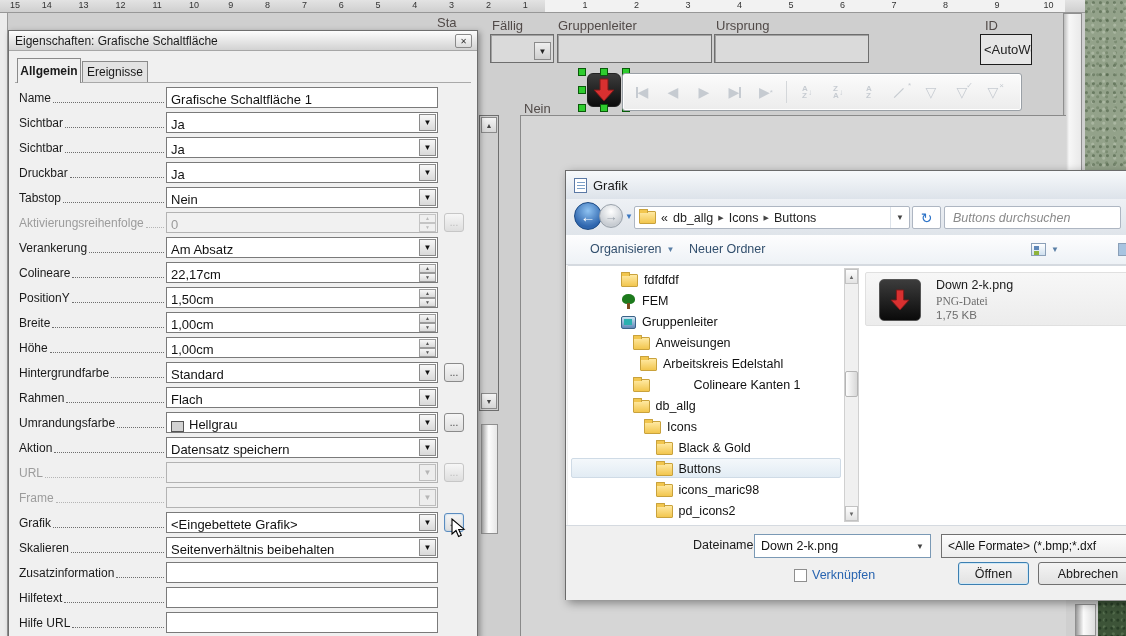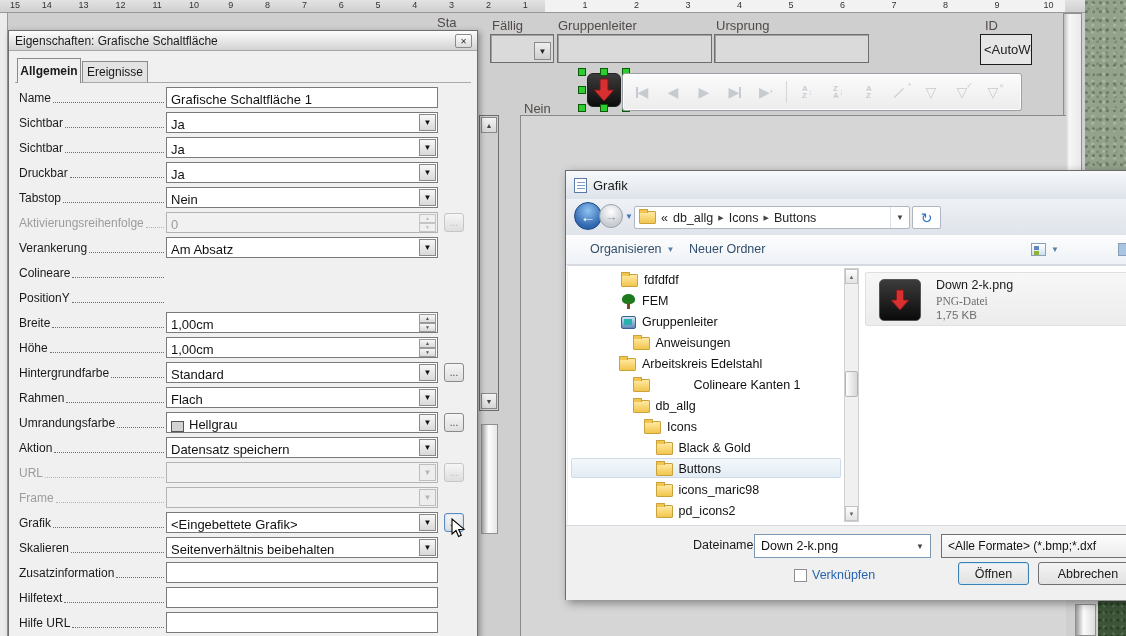--- a/index.html
+++ b/index.html
@@ -343,25 +343,39 @@
           <div class="pbox">
             <span>Am Absatz</span>
             <div class="pdrop">▼</div>
           </div>
         </div>
         <div class="prow" style="top: 231px;">
           <div class="plabel">
             <span class="ptext">Colineare</span>
             <span class="leader"></span>
           </div>
+          <div class="pbox">
+            <span>22,17cm</span>
+            <div class="pspin">
+              <span>▲</span>
+              <span>▼</span>
+            </div>
+          </div>
         </div>
         <div class="prow" style="top: 256px;">
           <div class="plabel">
             <span class="ptext">PositionY</span>
             <span class="leader"></span>
+          </div>
+          <div class="pbox">
+            <span>1,50cm</span>
+            <div class="pspin">
+              <span>▲</span>
+              <span>▼</span>
+            </div>
           </div>
         </div>
         <div class="prow" style="top: 281px;">
           <div class="plabel">
             <span class="ptext">Breite</span>
             <span class="leader"></span>
           </div>
           <div class="pbox">
             <span>1,00cm</span>
             <div class="pspin">
@@ -511,20 +525,21 @@
         <span class="folder"></span>
         <span>«</span>
         <span>db_allg</span>
           <span class="sep">▶</span>
         <span>Icons</span>
           <span class="sep">▶</span>
         <span>Buttons</span>
         <span class="dd">▼</span>
       </div>
       <div class="abs refresh-btn">↻</div>
+      <div class="abs search">Buttons durchsuchen</div>
     </div>
     <div class="cmdbar">
       <div class="abs cmd" style="left:24px;top:7px;">
         <span>Organisieren</span>
           <span class="dd">▼</span>
       </div>
       <div class="abs cmd" style="left:123px;top:7px;">
         <span>Neuer Ordner</span>
       </div>
       <div class="abs cmd" style="left:465px;top:8px;">
@@ -551,21 +566,21 @@
             <span>FEM</span>
           </div>
           <div class="titem" style="left: 53px; top: 46px;">
             <div class="wg-ico"></div>
             <span>Gruppenleiter</span>
           </div>
           <div class="titem" style="left: 64.5px; top: 67px;">
             <div class="folder"></div>
             <span>Anweisungen</span>
           </div>
-          <div class="titem" style="left: 51px; top: 88px;">
+          <div class="titem" style="left: 72px; top: 88px;">
             <div class="folder"></div>
             <span>Arbeitskreis Edelstahl</span>
           </div>
           <div class="titem" style="left: 64.5px; top: 109px; gap: 44px;">
             <div class="folder"></div>
             <span>Colineare Kanten 1</span>
           </div>
           <div class="titem" style="left: 64.5px; top: 130px;">
             <div class="folder"></div>
             <span>db_allg</span>

